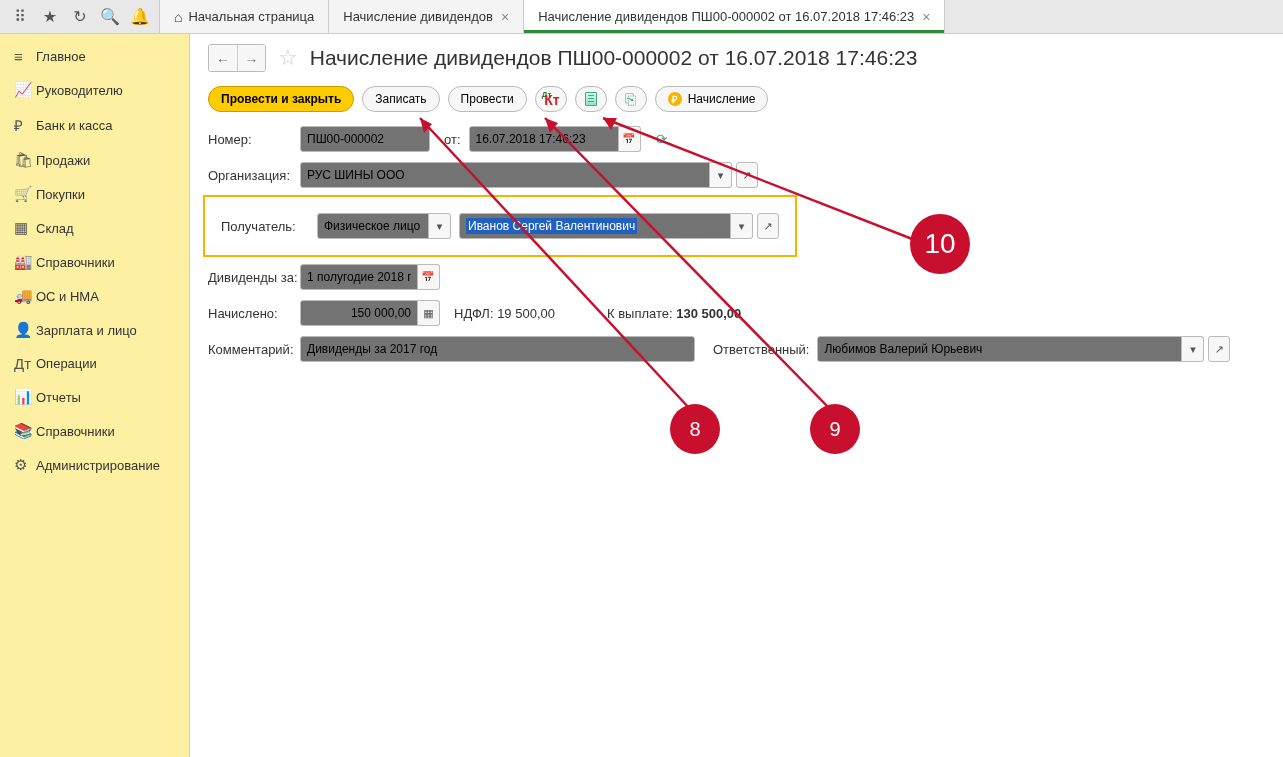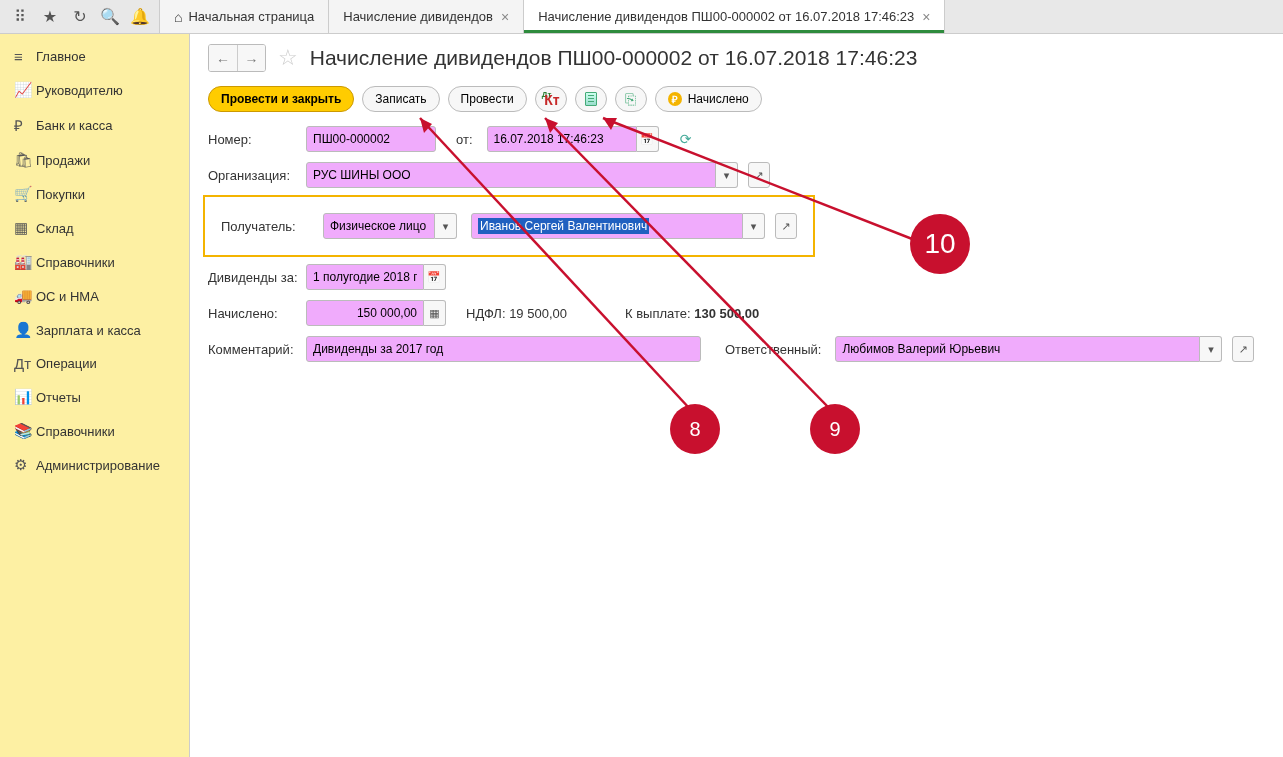--- a/index.html
+++ b/index.html
@@ -28,24 +28,24 @@
 .star { margin: 0 12px; font-size: 22px; color: #ccc; cursor: pointer; }
 .page-title { font-size: 21px; font-weight: 400; }
 
 .toolbar { display: flex; gap: 8px; margin-bottom: 14px; align-items: center; }
 .btn { height: 26px; padding: 0 12px; border: 1px solid #bbb; border-radius: 13px; background: #f7f7f7; font-size: 12px; cursor: pointer; display: inline-flex; align-items: center; gap: 6px; }
 .btn.primary { background: #ffcc00; border-color: #cc9900; font-weight: 600; }
 .btn-ico { width: 32px; justify-content: center; padding: 0; }
 .btn-drop::after { content: "▾"; margin-left: 4px; font-size: 10px; color: #666; }
 .ruble { width: 14px; height: 14px; border-radius: 50%; background: #f4b400; display: inline-flex; align-items: center; justify-content: center; font-size: 10px; font-weight: bold; color: #fff; }
 
-.form-row { display: flex; align-items: center; margin-bottom: 10px; font-size: 13px; gap: 6px; }
+.form-row { display: flex; align-items: center; margin-bottom: 10px; font-size: 13px; }
 .label { width: 92px; }
 .labelw { width: 92px; }
-.input { height: 26px; border: 1px solid #bbb; border-radius: 3px; padding: 0 6px; font-size: 12px; background: #f0abfc; }
+.input { height: 26px; border: 1px solid #bbb; border-radius: 3px; padding: 0 6px; font-size: 12px; background: #737373; }
 .inputgrp { display: flex; }
 .inputgrp .input { border-radius: 3px 0 0 3px; }
 .inputgrp .ibtn { width: 22px; height: 26px; border: 1px solid #bbb; border-left: none; display: flex; align-items: center; justify-content: center; font-size: 11px; color: #555; cursor: pointer; background: #f7f7f7; }
 .inputgrp .ibtn:last-child { border-radius: 0 3px 3px 0; }
 .ext-btn { width: 22px; height: 26px; border: 1px solid #bbb; margin-left: 4px; border-radius: 3px; display: flex; align-items: center; justify-content: center; font-size: 11px; color: #555; cursor: pointer; background: #f7f7f7; }
 .highlighted { outline: 2px solid #f4b400; outline-offset: 1px; }
 .sel-text { background: #2060c0; color: #fff; padding: 1px 2px; }
 .num { text-align: right; }
 
 .marker { position: absolute; width: 50px; height: 50px; border-radius: 50%; background: #c8102e; color: #fff; display: flex; align-items: center; justify-content: center; font-size: 20px; font-weight: 400; z-index: 10; }
@@ -118,21 +118,21 @@
         <div class="side-item">
           <span class="side-ico">🏭</span>
           <span>Справочники</span>
         </div>
         <div class="side-item">
           <span class="side-ico">🚚</span>
           <span>ОС и НМА</span>
         </div>
         <div class="side-item">
           <span class="side-ico">👤</span>
-          <span>Зарплата и касса</span>
+          <span>Зарплата и лицо</span>
         </div>
         <div class="side-item">
           <span class="side-ico">Дт</span>
           <span>Операции</span>
         </div>
         <div class="side-item">
           <span class="side-ico">📊</span>
           <span>Отчеты</span>
         </div>
         <div class="side-item">
@@ -166,21 +166,21 @@
             </span>
           </button>
         <button class="btn btn-ico">
             <span class="doc-ico"></span>
           </button>
         <button class="btn btn-ico">
             <span class="attach-ico">⎘</span>
           </button>
         <button class="btn">
             <span class="ruble">₽</span>
-            <span>Начислено</span>
+            <span>Начисление</span>
           </button>
       </div>
 
       <div class="form-row">
         <span class="label">Номер:</span>
         <input class="input" style="width: 130px;" value="ПШ00-000002">
         <span style="margin:0 8px 0 14px">от:</span>
         <div class="inputgrp">
           <input class="input" style="width: 150px;" value="16.07.2018 17:46:23">
           <div class="ibtn">📅</div>

